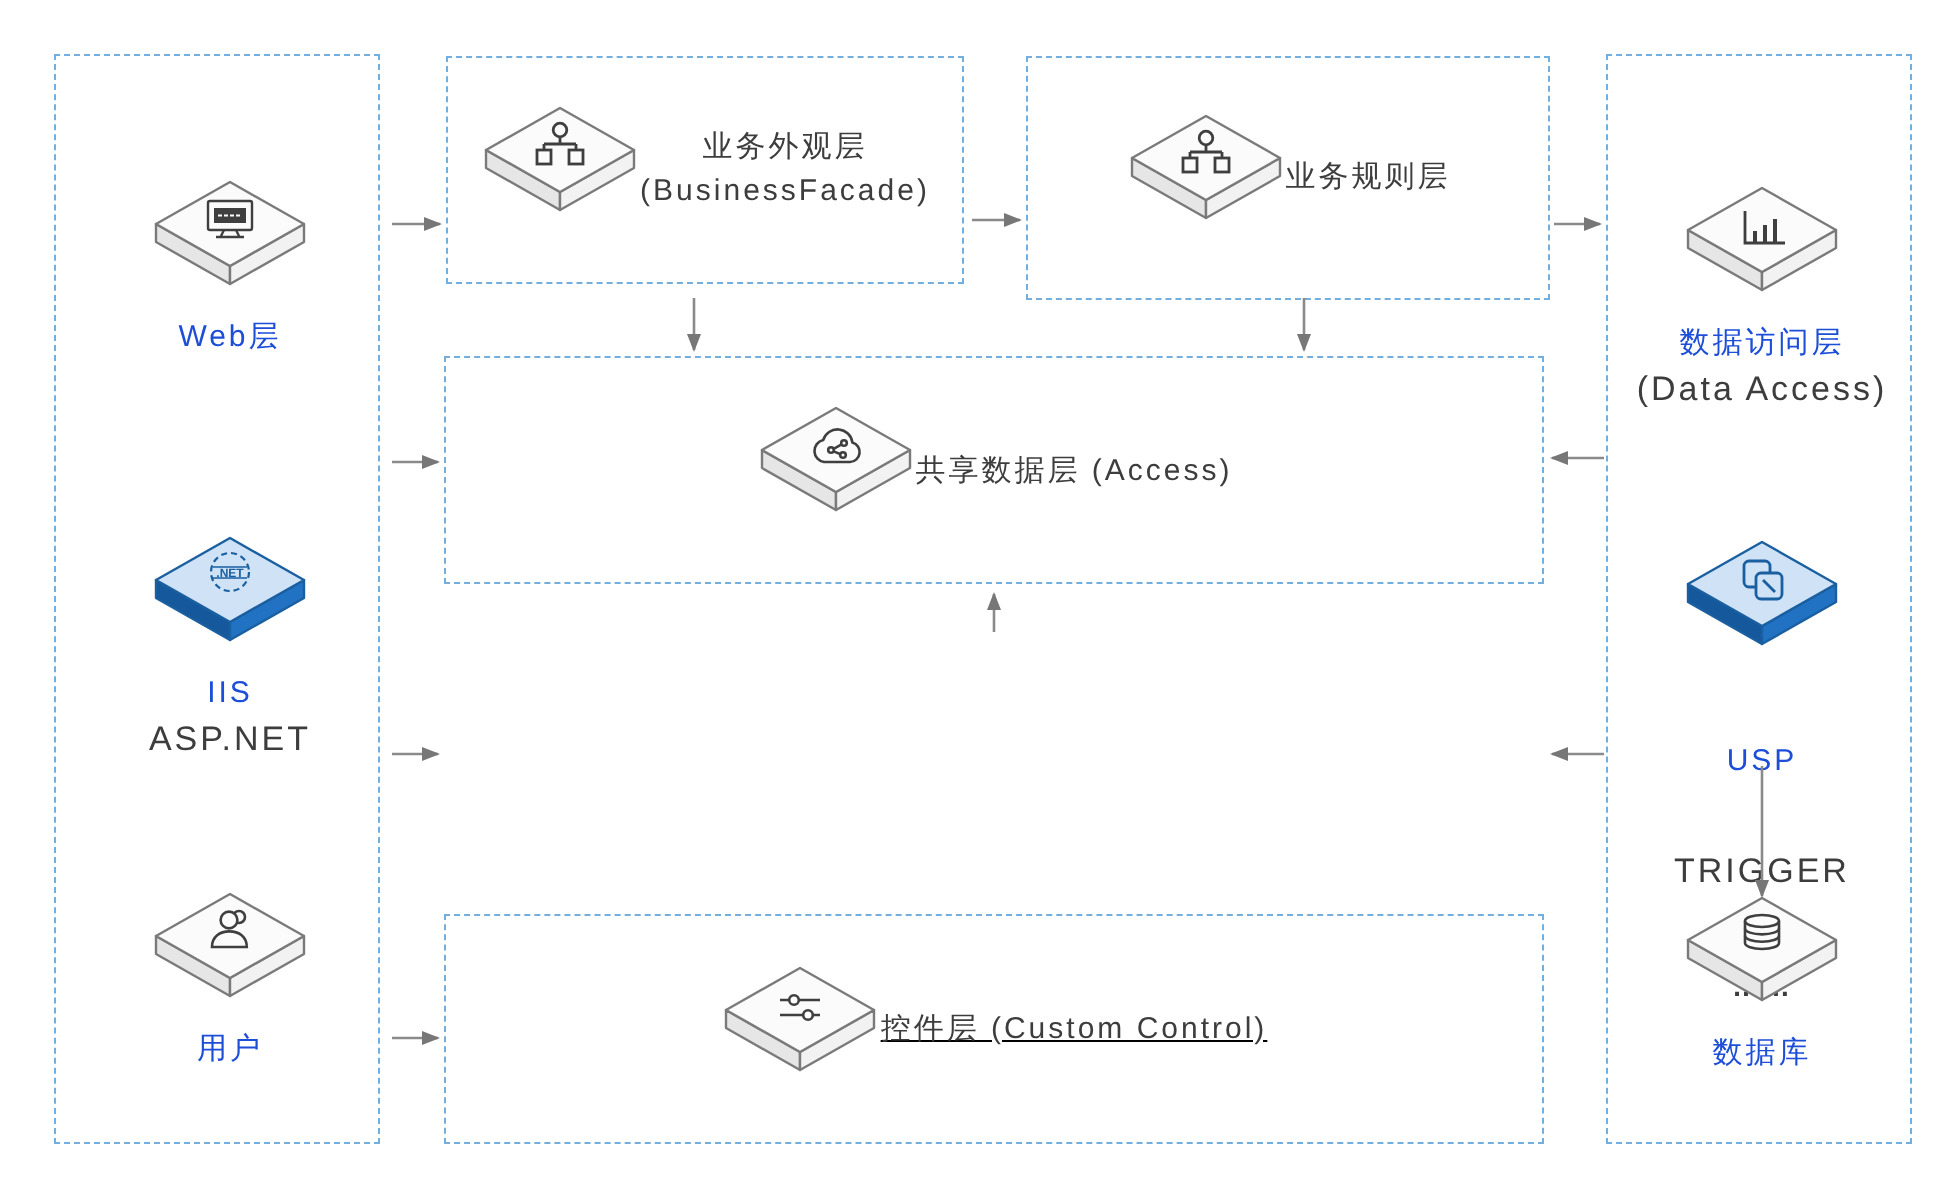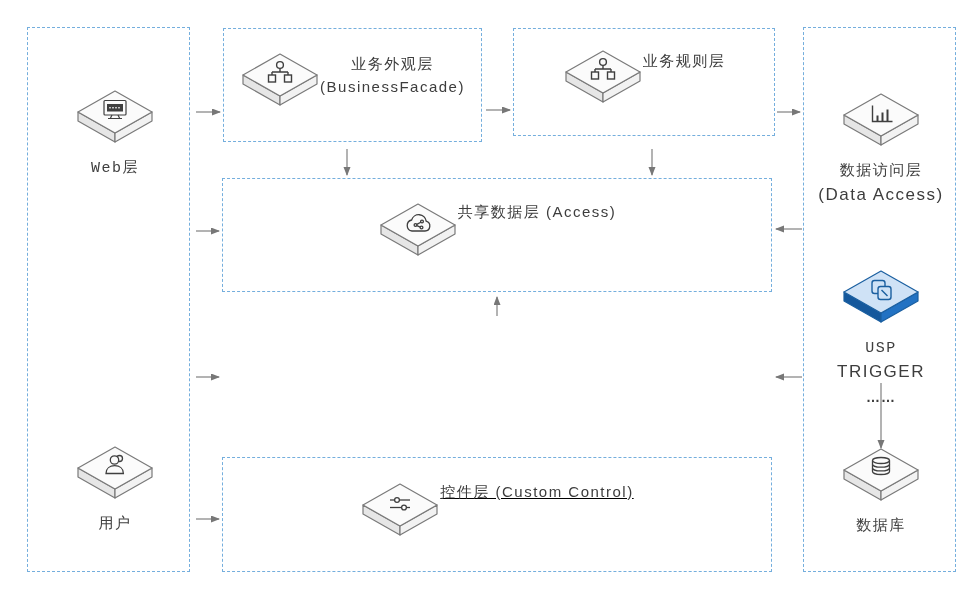--- a/index.html
+++ b/index.html
@@ -2,26 +2,26 @@
 <html><head>
 <meta charset="utf-8">
 <style>
   html,body{margin:0;padding:0;background:#ffffff;}
   body{font-family:"Liberation Sans","DejaVu Sans",sans-serif;}
   #stage{position:relative;width:978px;height:598px;background:#fff;overflow:hidden;}
 
   .dashed-box{position:absolute;border:1.6px dashed #74aedd;box-sizing:border-box;background:transparent;}
 
   .node{position:absolute;display:flex;flex-direction:column;align-items:center;}
-  .node .caption{margin-top:4px;font-size:15px;color:#404040;letter-spacing:1.5px;text-align:right;line-height:1.45;white-space:nowrap;font-family:Liberation Mono, monospace;}
+  .node .caption{margin-top:4px;font-size:15px;color:#1d4ed8;letter-spacing:1.5px;text-align:right;line-height:1.45;white-space:nowrap;}
   .caption-sub{font-size:17px;color:#3d3d3d;letter-spacing:1.5px;text-align:center;line-height:1.45;white-space:nowrap;}
   .dots{margin-top:6px;font-size:14px;color:#3d3d3d;font-weight:bold;letter-spacing:1px;line-height:1;}
 
   .layer-box{position:absolute;display:flex;align-items:center;justify-content:center;box-sizing:border-box;border:1.6px dashed #74aedd;}
-  .layer-inner{display:flex;}
+  .layer-inner{display:flex;align-items:center;}
   .layer-label{font-size:15px;color:#3d3d3d;letter-spacing:1.5px;white-space:nowrap;}
   .two-line{text-align:center;font-size:15px;color:#3d3d3d;letter-spacing:1.5px;line-height:1.5;white-space:nowrap;}
 
   #connections{position:absolute;left:0;top:0;width:978px;height:598px;pointer-events:none;}
 </style>
 </head>
 <body>
 
 <div id="stage">
 
@@ -41,21 +41,21 @@
           <rect x="44.5" y="22" width="7" height="7"></rect>
         </g>
       </svg>
       <div class="two-line">
         <div>业务外观层</div>
         <div>(BusinessFacade)</div>
       </div>
     </div>
   </div>
 
-  <div class="layer-box" style="left:513px;top:28px;width:262px;height:108px;">
+  <div class="layer-box" style="left:513px;top:28px;width:262px;height:122px;">
     <div class="layer-inner">
       <svg width="80" height="64" viewBox="0 0 80 64">
         <path d="M3 22 L3 31 L40 52 L40 43 Z" fill="#e6e6e6" stroke="#7a7a7a" stroke-width="1.2" stroke-linejoin="round"></path>
         <path d="M77 22 L77 31 L40 52 L40 43 Z" fill="#f2f2f2" stroke="#7a7a7a" stroke-width="1.2" stroke-linejoin="round"></path>
         <path d="M40 1 L77 22 L40 43 L3 22 Z" fill="#fbfbfb" stroke="#7a7a7a" stroke-width="1.2" stroke-linejoin="round"></path>
         <g stroke="#3f3f3f" stroke-width="1.4" fill="none">
           <circle cx="40" cy="12" r="3.4"></circle>
           <path d="M40 15.4 V19 M32 19 H48 M32 19 V22 M48 19 V22"></path>
           <rect x="28.5" y="22" width="7" height="7"></rect>
           <rect x="44.5" y="22" width="7" height="7"></rect>
@@ -111,20 +111,34 @@
       <g stroke="#3f3f3f" stroke-width="1.2" fill="none">
         <rect x="29" y="10.5" width="22" height="14.5" rx="1"></rect>
         <rect x="32" y="14" width="16" height="7.5" fill="#3f3f3f" stroke="none"></rect>
         <path d="M34 17.8 H46" stroke="#ffffff" stroke-width="1" stroke-dasharray="2 1"></path>
         <path d="M37 25 L35.5 28 M43 25 L44.5 28 M33 28.5 H47"></path>
       </g>
     </svg>
     <div class="caption">Web层</div>
   </div>
 
+  <div class="node" style="left:55px;top:268px;width:120px;">
+    <svg width="80" height="64" viewBox="0 0 80 64">
+      <path d="M3 22 L3 31 L40 52 L40 43 Z" fill="#15589c" stroke="#1a5fa0" stroke-width="1.2" stroke-linejoin="round"></path>
+      <path d="M77 22 L77 31 L40 52 L40 43 Z" fill="#2272c3" stroke="#1a5fa0" stroke-width="1.2" stroke-linejoin="round"></path>
+      <path d="M40 1 L77 22 L40 43 L3 22 Z" fill="#cfe2f6" stroke="#1a5fa0" stroke-width="1.2" stroke-linejoin="round"></path>
+      <g stroke="#1a5fa0" stroke-width="1.1" fill="none">
+        <circle cx="40" cy="18" r="9.5" stroke-dasharray="3 2"></circle>
+        <path d="M31.5 15.5 h17 M31.5 21 h17" stroke-width="0.8"></path>
+      </g>
+      <text x="40" y="20.5" font-size="6" font-weight="bold" fill="#1a5fa0" text-anchor="middle" font-family="Liberation Sans, sans-serif">.NET</text>
+    </svg>
+    <div class="caption">IIS</div>
+    <div class="caption-sub">ASP.NET</div>
+  </div>
 
   <div class="node" style="left:55px;top:446px;width:120px;">
     <svg width="80" height="64" viewBox="0 0 80 64">
       <path d="M3 22 L3 31 L40 52 L40 43 Z" fill="#e6e6e6" stroke="#7a7a7a" stroke-width="1.2" stroke-linejoin="round"></path>
       <path d="M77 22 L77 31 L40 52 L40 43 Z" fill="#f2f2f2" stroke="#7a7a7a" stroke-width="1.2" stroke-linejoin="round"></path>
       <path d="M40 1 L77 22 L40 43 L3 22 Z" fill="#fbfbfb" stroke="#7a7a7a" stroke-width="1.2" stroke-linejoin="round"></path>
       <g stroke="#3f3f3f" stroke-width="1.3" fill="#fbfbfb">
         <circle cx="44.5" cy="12.5" r="3"></circle>
         <circle cx="39.5" cy="14" r="4.2"></circle>
         <path d="M31 27.5 c0-5.2 4-7.8 8.7-7.8 s8.7 2.6 8.7 7.8 Z"></path>
@@ -142,21 +156,21 @@
         <path d="M31.5 12.5 V28.5 H51.5" stroke-width="1.4"></path>
         <path d="M36.5 28 V22.5" stroke-width="2"></path>
         <path d="M41.5 28 V19.5" stroke-width="2"></path>
         <path d="M46.5 28 V16.5" stroke-width="2"></path>
       </g>
     </svg>
     <div class="caption">数据访问层</div>
     <div class="caption-sub">(Data Access)</div>
   </div>
 
-  <div class="node" style="left:811px;top:270px;width:140px;">
+  <div class="node" style="left:811px;top:270px;width:140px;gap:32px;">
     <svg width="80" height="64" viewBox="0 0 80 64">
       <path d="M3 22 L3 31 L40 52 L40 43 Z" fill="#15589c" stroke="#1a5fa0" stroke-width="1.2" stroke-linejoin="round"></path>
       <path d="M77 22 L77 31 L40 52 L40 43 Z" fill="#2272c3" stroke="#1a5fa0" stroke-width="1.2" stroke-linejoin="round"></path>
       <path d="M40 1 L77 22 L40 43 L3 22 Z" fill="#cfe2f6" stroke="#1a5fa0" stroke-width="1.2" stroke-linejoin="round"></path>
       <g stroke="#1a5fa0" stroke-width="1.4" fill="#cfe2f6">
         <rect x="31" y="10.5" width="13" height="13" rx="2.5"></rect>
         <rect x="37" y="16.5" width="13" height="13" rx="2.5"></rect>
         <path d="M40.5 20 L46.5 26" fill="none"></path>
       </g>
     </svg>

